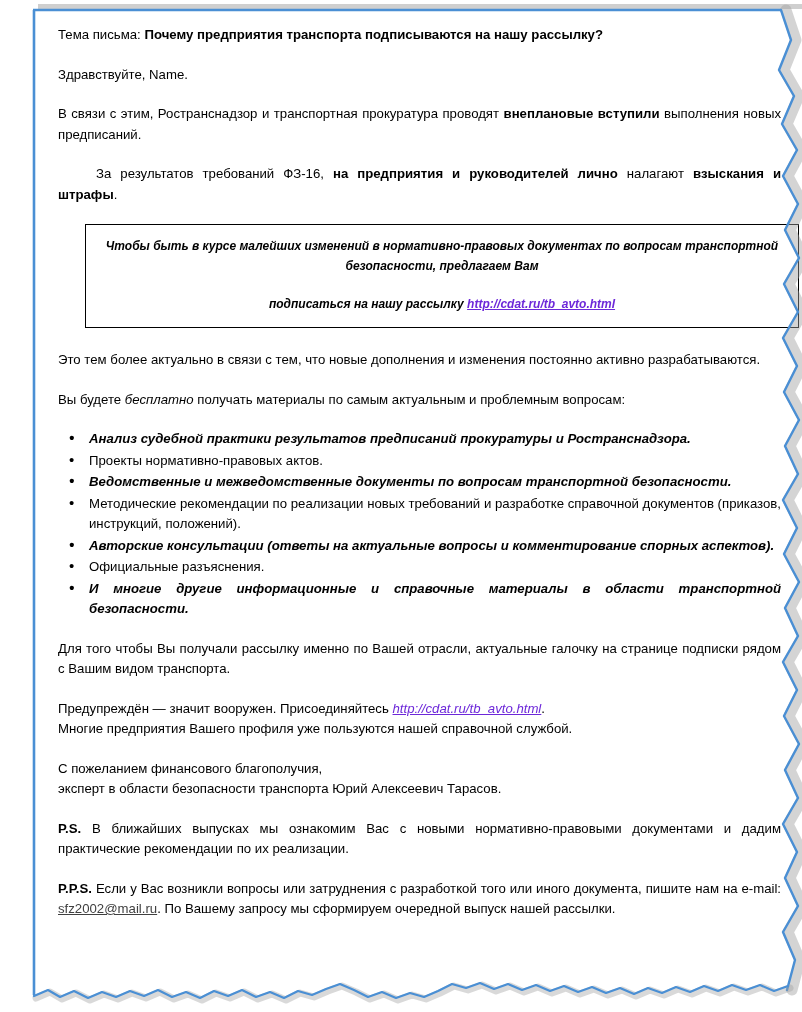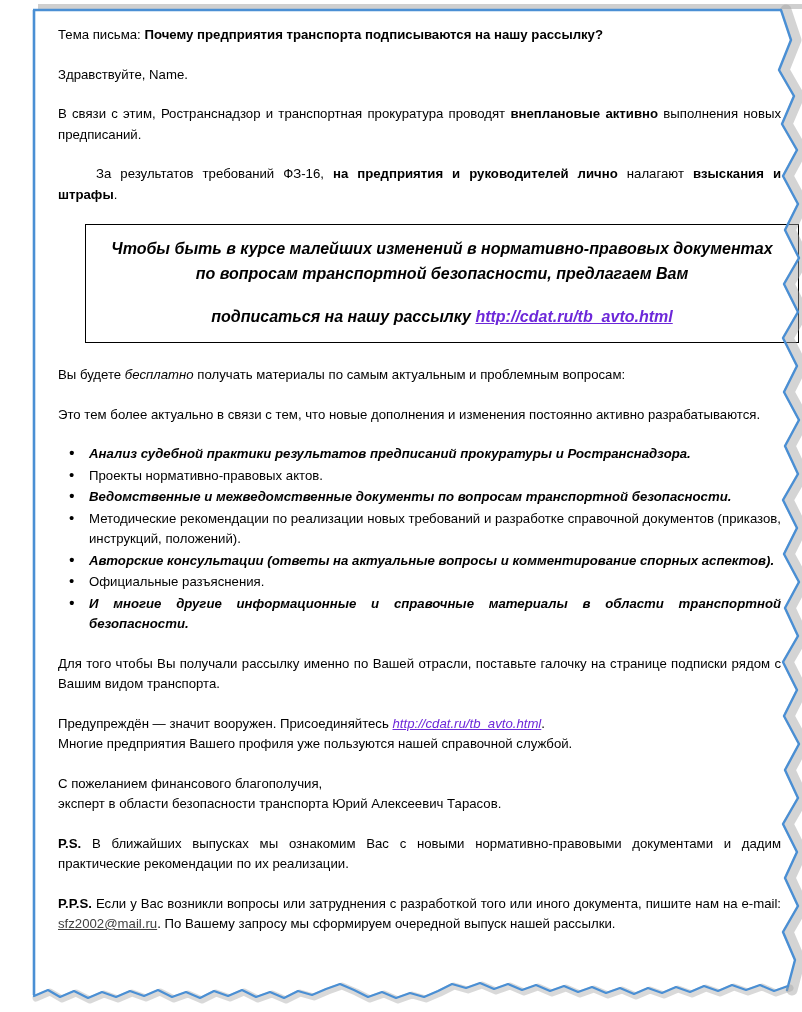--- a/index.html
+++ b/index.html
@@ -75,22 +75,22 @@
     border: 1.4px solid #000000;
     box-sizing: border-box;
     width: 714px;
     margin: 4px 0 22px 27px;
     padding: 11px 16px 13px 16px;
     text-align: center;
   }
   #callout .cline {
     font-weight: bold;
     font-style: italic;
-    font-size: 16px;
-    line-height: 25px;
+    font-size: 12px;
+    line-height: 20px;
     margin: 0;
   }
   #callout .cgap { height: 18px; }
 
   
   ul.bullets {
     list-style: none;
     margin: 0 0 19px 0;
     padding: 0;
   }
@@ -175,52 +175,52 @@
 
     <p class="para nojust">
       <span>Тема письма:</span>
       <b>Почему предприятия транспорта подписываются на нашу рассылку?</b>
     </p>
 
     <p class="para nojust">Здравствуйте, Name.</p>
 
 
     <p class="para">
-      <span>В связи с этим, Ространснадзор и транспортная прокуратура проводят </span><b>внеплановые активно</b><span> выполнения новых предписаний.</span>
+      <span>В связи с этим, Ространснадзор и транспортная прокуратура проводят </span><b>внеплановые вступили</b><span> выполнения новых предписаний.</span>
     </p>
 
     <p class="para indent">
       <span>За результатов требований ФЗ-16, </span><b>на предприятия и руководителей лично</b><span> налагают </span><b>взыскания и штрафы</b><span>.</span>
     </p>
 
     <div id="callout">
       <p class="cline">Чтобы быть в курсе малейших изменений в нормативно-правовых документах по вопросам транспортной безопасности, предлагаем Вам</p>
       <div class="cgap"></div>
       <p class="cline">
         <span>подписаться на нашу рассылку </span><a class="link" href="#">http://cdat.ru/tb_avto.html</a>
       </p>
     </div>
 
+    <p class="para">Это тем более актуально в связи с тем, что новые дополнения и изменения постоянно активно разрабатываются.</p>
+
     <p class="para">
       <span>Вы будете </span><i>бесплатно</i><span> получать материалы по самым актуальным и проблемным вопросам:</span>
     </p>
-
-    <p class="para">Это тем более актуально в связи с тем, что новые дополнения и изменения постоянно активно разрабатываются.</p>
 
     <ul class="bullets">
       <li class="strong">Анализ судебной практики результатов предписаний прокуратуры и Ространснадзора.</li>
       <li>Проекты нормативно-правовых актов.</li>
       <li class="strong">Ведомственные и межведомственные документы по вопросам транспортной безопасности.</li>
       <li>Методические рекомендации по реализации новых требований и разработке справочной документов (приказов, инструкций, положений).</li>
       <li class="strong">Авторские консультации (ответы на актуальные вопросы и комментирование спорных аспектов).</li>
       <li>Официальные разъяснения.</li>
       <li class="strong">И многие другие информационные и справочные материалы в области транспортной безопасности.</li>
     </ul>
 
-    <p class="para">Для того чтобы Вы получали рассылку именно по Вашей отрасли, поставьте галочку на странице подписки рядом с Вашим видом транспорта.</p>
+    <p class="para">Для того чтобы Вы получали рассылку именно по Вашей отрасли, актуальные галочку на странице подписки рядом с Вашим видом транспорта.</p>
 
     <p class="para nojust">
       <span class="blockline"><span>Предупреждён — значит вооружен. Присоединяйтесь </span><a class="link" href="#">http://cdat.ru/tb_avto.html</a><span>.</span></span>
       <span class="blockline">Многие предприятия Вашего профиля уже пользуются нашей справочной службой.</span>
     </p>
 
     <p class="para nojust">
       <span class="blockline">С пожеланием финансового благополучия,</span>
       <span class="blockline">эксперт в области безопасности транспорта Юрий Алексеевич Тарасов.</span>
     </p>

